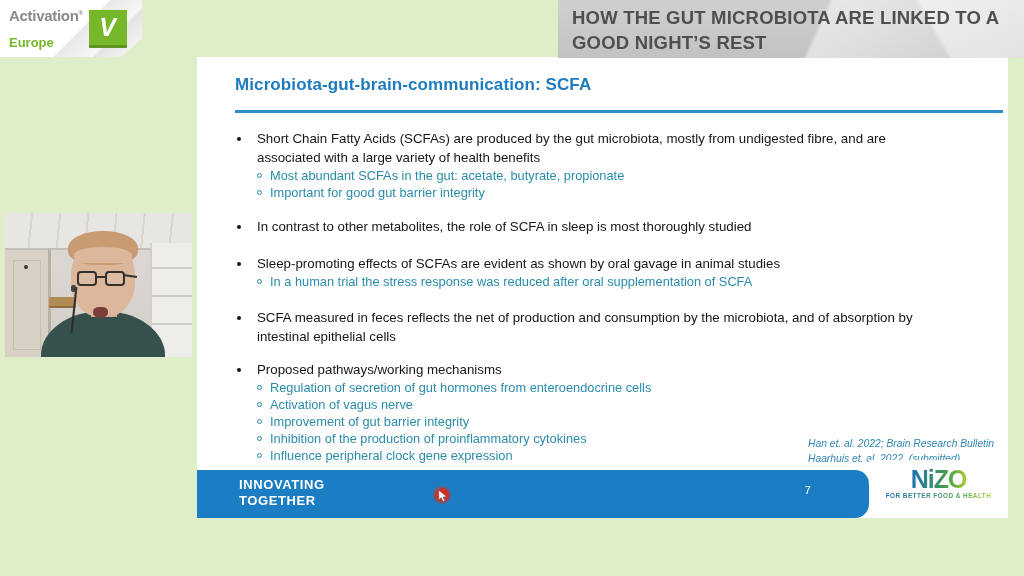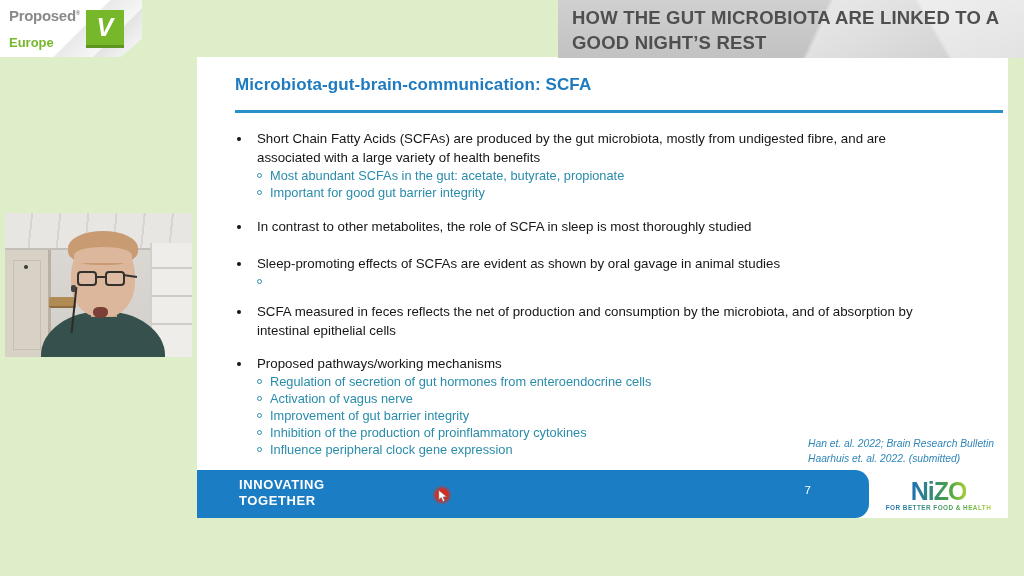--- a/index.html
+++ b/index.html
@@ -52,21 +52,21 @@
 
   .citation{position:absolute;right:14px;bottom:52px;font-size:10.3px;font-style:italic;
     color:#2e86b8;line-height:1.4;}
 
   
   .footer-bar{position:absolute;left:0;bottom:0;width:672px;height:48px;
     background:var(--footer-blue);border-radius:0 14px 14px 0;z-index:3;}
   .tagline{position:absolute;left:42px;top:7px;color:#fff;font-weight:bold;font-size:13px;
     line-height:1.2;letter-spacing:0.6px;}
   .pagenum{position:absolute;right:58px;top:14px;color:#fff;font-size:11.5px;}
-  .nizo{position:absolute;left:672px;bottom:0;width:139px;height:46px;background:#fff;
+  .nizo{position:absolute;left:672px;bottom:12px;width:139px;height:46px;background:#fff;
     display:flex;flex-direction:column;align-items:center;justify-content:center;gap:0;margin-top:28px;}
   .nizo-word{font-size:25px;font-weight:800;letter-spacing:-1px;line-height:1;
     background:linear-gradient(90deg,var(--nizo-blue),#4ba244 70%,var(--nizo-green));
     -webkit-background-clip:text;background-clip:text;color:transparent;}
   .nizo-tag{font-size:6.4px;font-weight:bold;letter-spacing:0.45px;
     background:linear-gradient(90deg,var(--nizo-blue),#4ba244 70%,var(--nizo-green));
     -webkit-background-clip:text;background-clip:text;color:transparent;}
 
   
   .webcam{position:absolute;left:5px;top:213px;width:187px;height:144px;overflow:hidden;
@@ -109,21 +109,21 @@
     background:radial-gradient(circle,var(--cursor-red) 0 38%,rgba(217,43,31,.45) 55%,rgba(217,43,31,0) 72%);}
   .cursor svg{position:absolute;left:6px;top:5px;}
 </style>
 </head>
 <body>
 
 <div class="stage">
 
   <div class="logo-block">
     <div class="logo-words">
-      <span class="logo-brand"><span>Proposed</span><sup>®</sup></span>
+      <span class="logo-brand"><span>Activation</span><sup>®</sup></span>
       <span class="logo-region">Europe</span>
     </div>
     <div class="logo-badge">V</div>
   </div>
 
   <div class="banner">
     <div class="banner-text">
       <div>HOW THE GUT MICROBIOTA ARE LINKED TO A</div>
       <div>GOOD NIGHT’S REST</div>
     </div>
@@ -184,20 +184,21 @@
         </div>
       </div>
 
       <div class="bgroup mb18">
         <div class="b">
           <span class="bm"></span>
           <span class="bt">Sleep-promoting effects of SCFAs are evident as shown by oral gavage in animal studies</span>
         </div>
         <div class="s">
           <span class="sm"></span>
+          <span class="st">In a human trial the stress response was reduced after oral supplementation of SCFA</span>
         </div>
       </div>
 
       <div class="bgroup mb14">
         <div class="b">
           <span class="bm"></span>
           <span class="bt">SCFA measured in feces reflects the net of production and consumption by the microbiota, and of absorption by
 intestinal epithelial cells</span>
         </div>
       </div>

